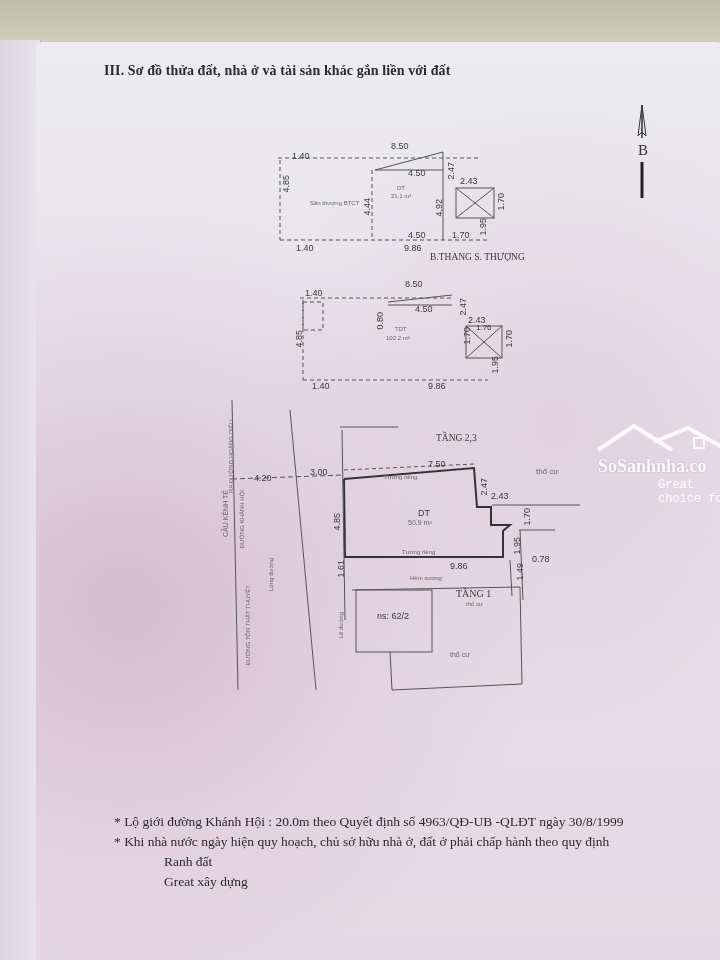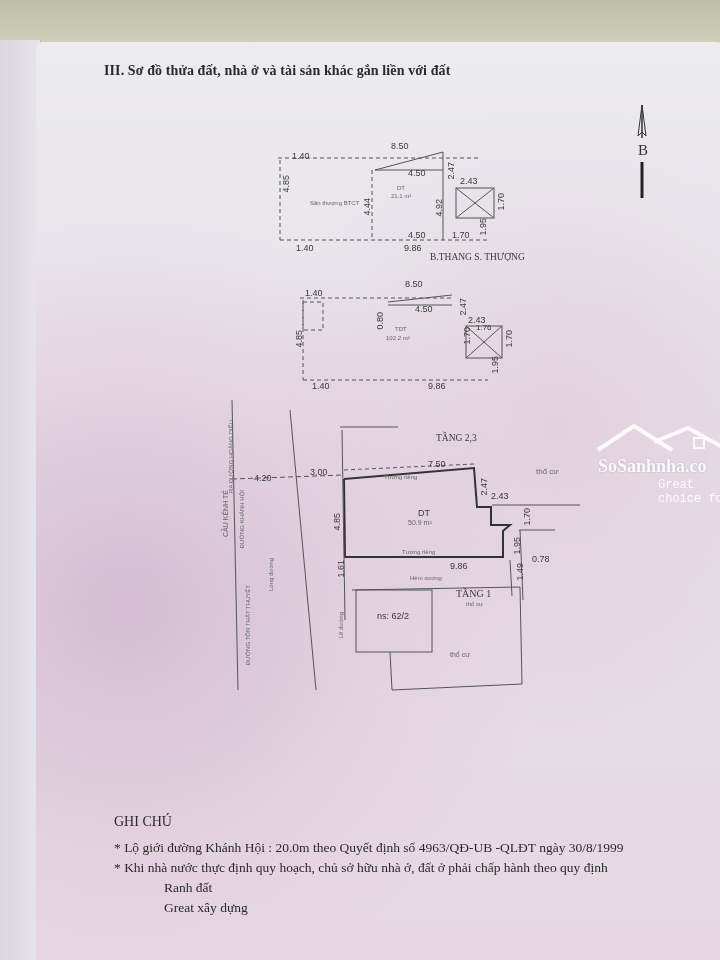--- a/index.html
+++ b/index.html
@@ -147,23 +147,22 @@
 <span class="lbl tiny" style="left:536px;top:467px;font-size:8px;">thổ cư</span>
 <span class="lbl tiny vert" style="left:338px;top:612px;">Lề đường</span>
 <span class="lbl tiny vert" style="left:268px;top:558px;">Lòng đường</span>
 
 <span class="lbl tiny vert" style="left:228px;top:420px;">RA ĐƯỜNG HOÀNG DIỆU</span>
 <span class="lbl tiny vert" style="left:222px;top:490px;font-size:7px;">CẦU KÊNH TẺ</span>
 <span class="lbl tiny vert" style="left:239px;top:490px;">ĐƯỜNG KHÁNH HỘI</span>
 <span class="lbl tiny vert" style="left:245px;top:585px;">ĐƯỜNG TÔN THẤT THUYẾT</span>
 
 <div class="notes">
-  <div class="h">GHI CHÚ</div>
   <div>* Lộ giới đường Khánh Hội : 20.0m theo Quyết định số 4963/QĐ-UB -QLĐT ngày 30/8/1999</div>
-  <div>* Khi nhà nước thực định quy hoạch, chủ sở hữu nhà ở, đất ở phải chấp hành theo quy định</div>
+  <div>* Khi nhà nước ngày hiện quy hoạch, chủ sở hữu nhà ở, đất ở phải chấp hành theo quy định</div>
   <div class="legend-row"><span class="ln"></span><span>Ranh đất</span></div>
   <div class="legend-row"><span class="ln"></span><span>Great xây dựng</span></div>
   <div class="legend-row"></div>
 </div>
 
 <div class="watermark">
   <svg width="130" height="40">
     <path d="M4 30 L40 6 L78 30" stroke="#fff" stroke-width="4" fill="none"></path>
     <path d="M60 22 L94 8 L130 28" stroke="#fff" stroke-width="4" fill="none"></path>
     <rect x="100" y="18" width="10" height="10" fill="none" stroke="#fff" stroke-width="2"></rect>

